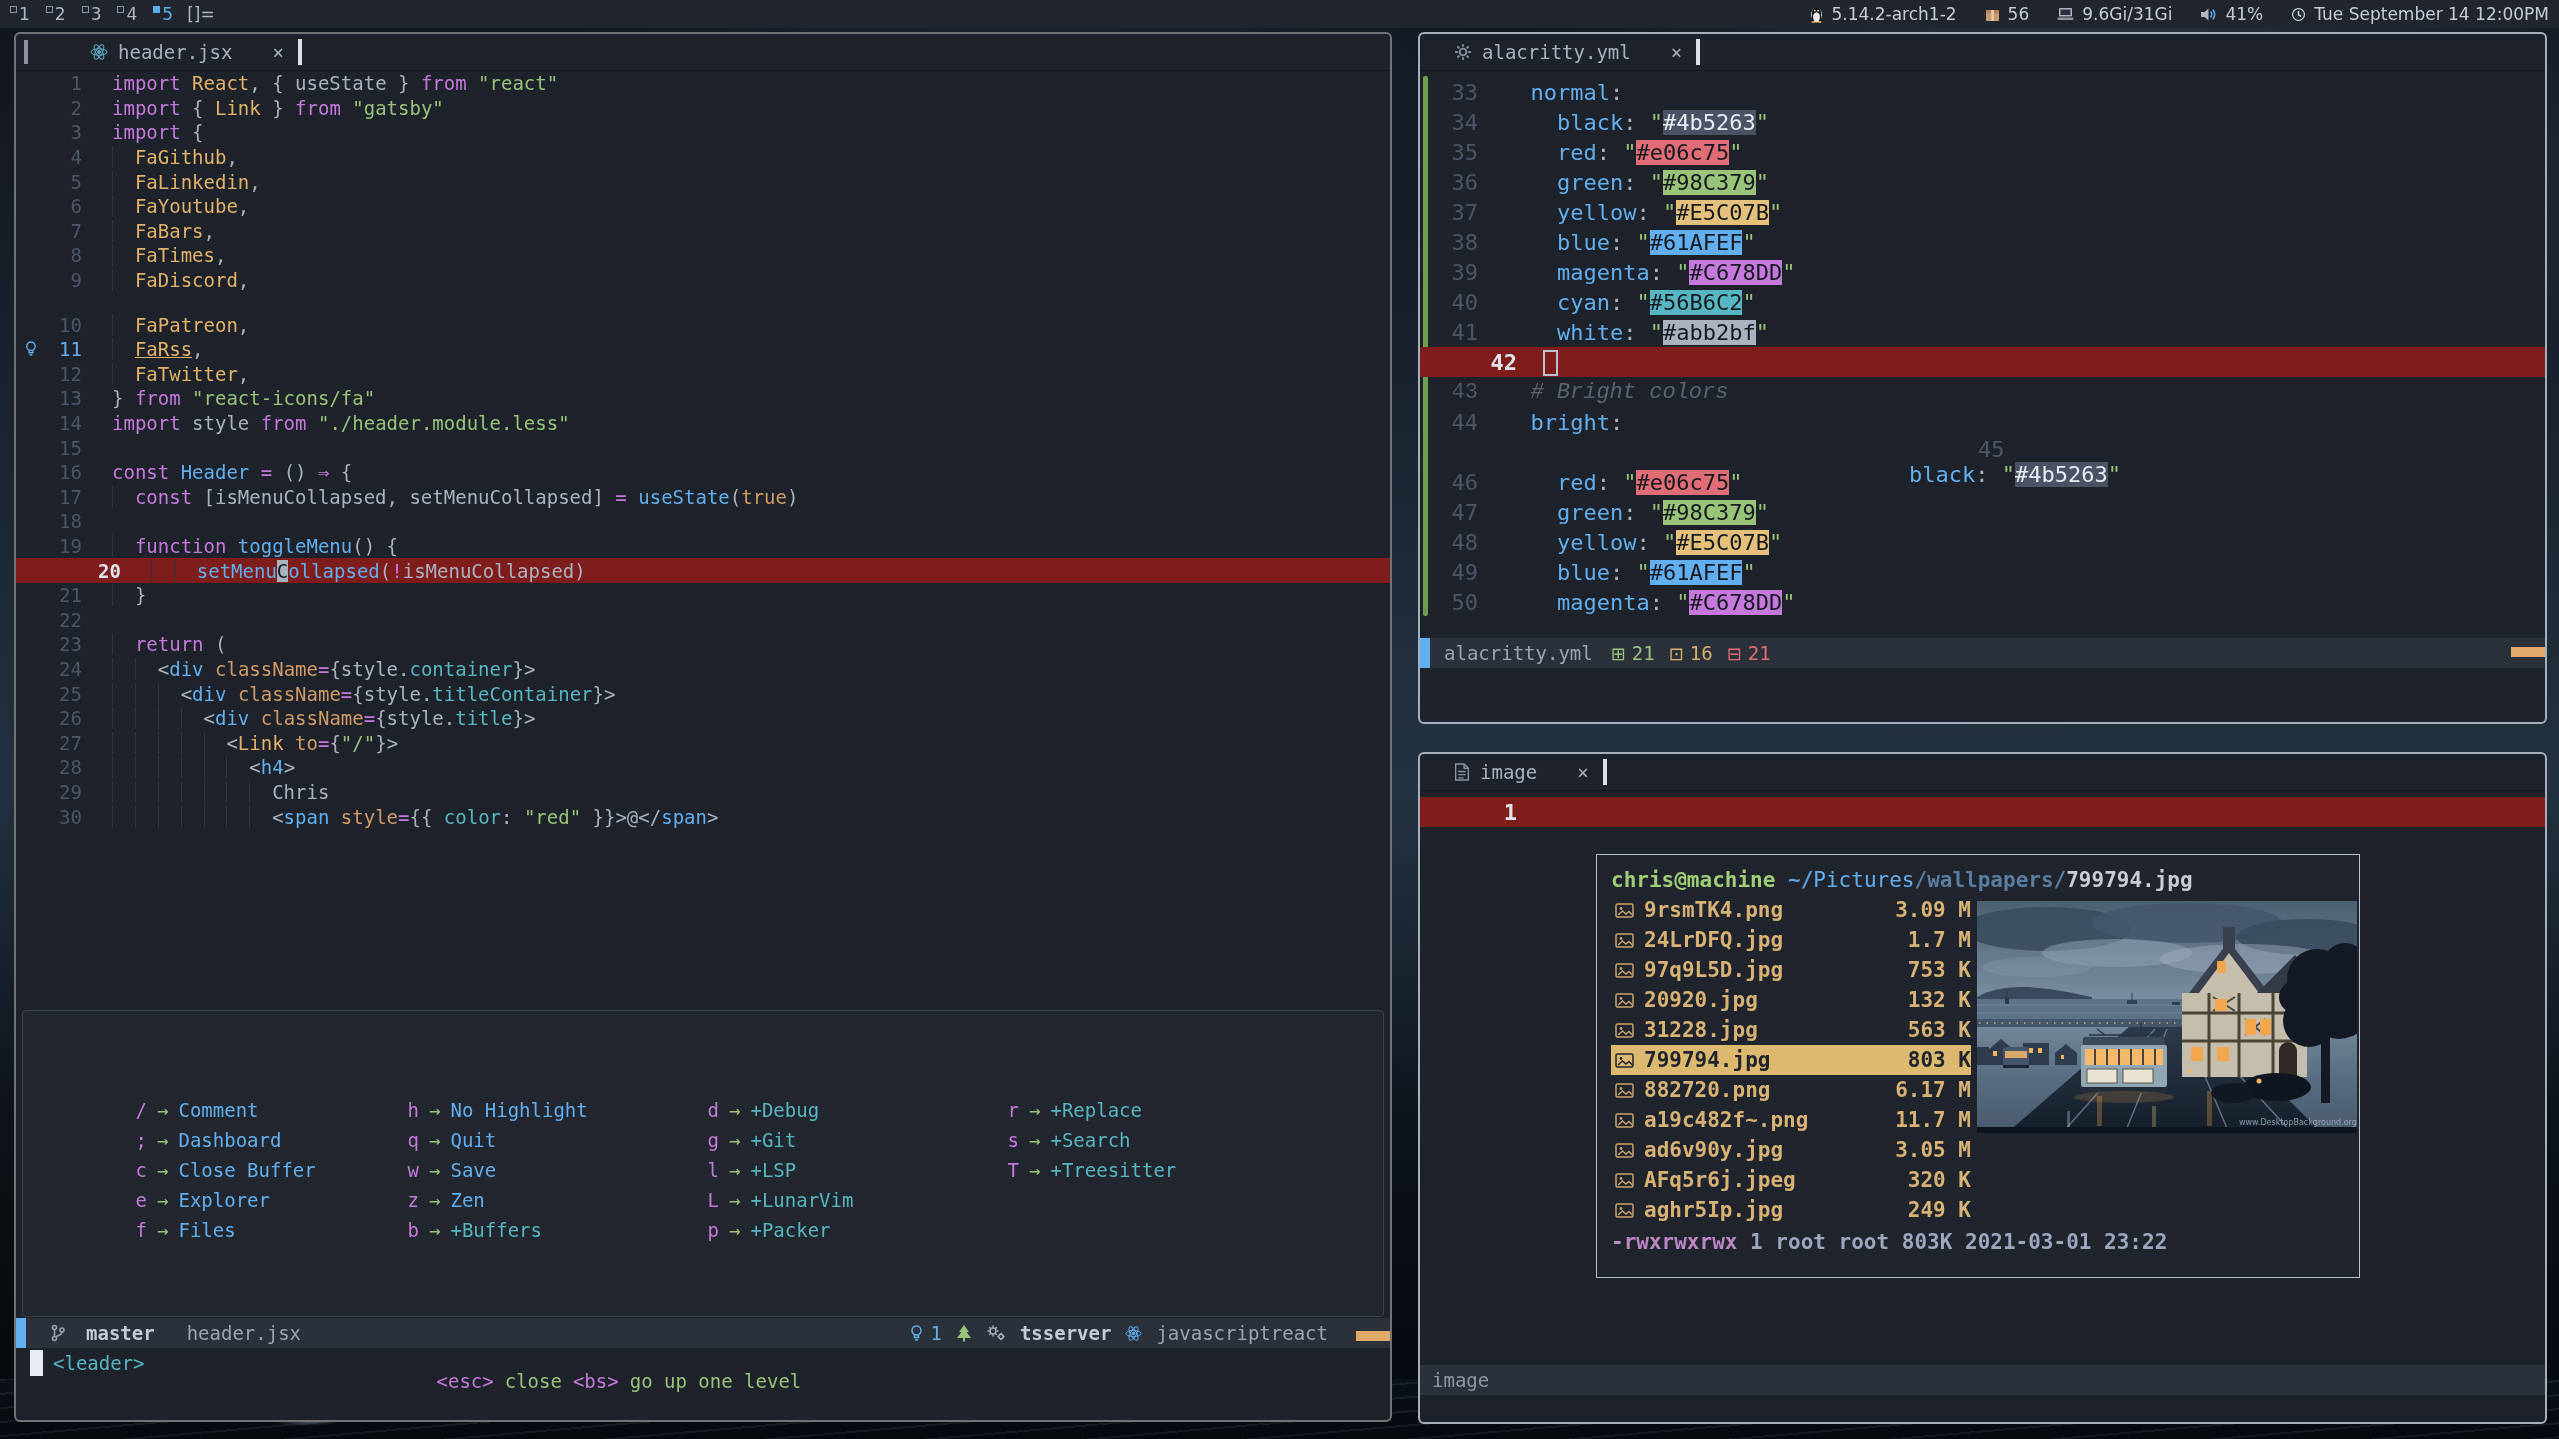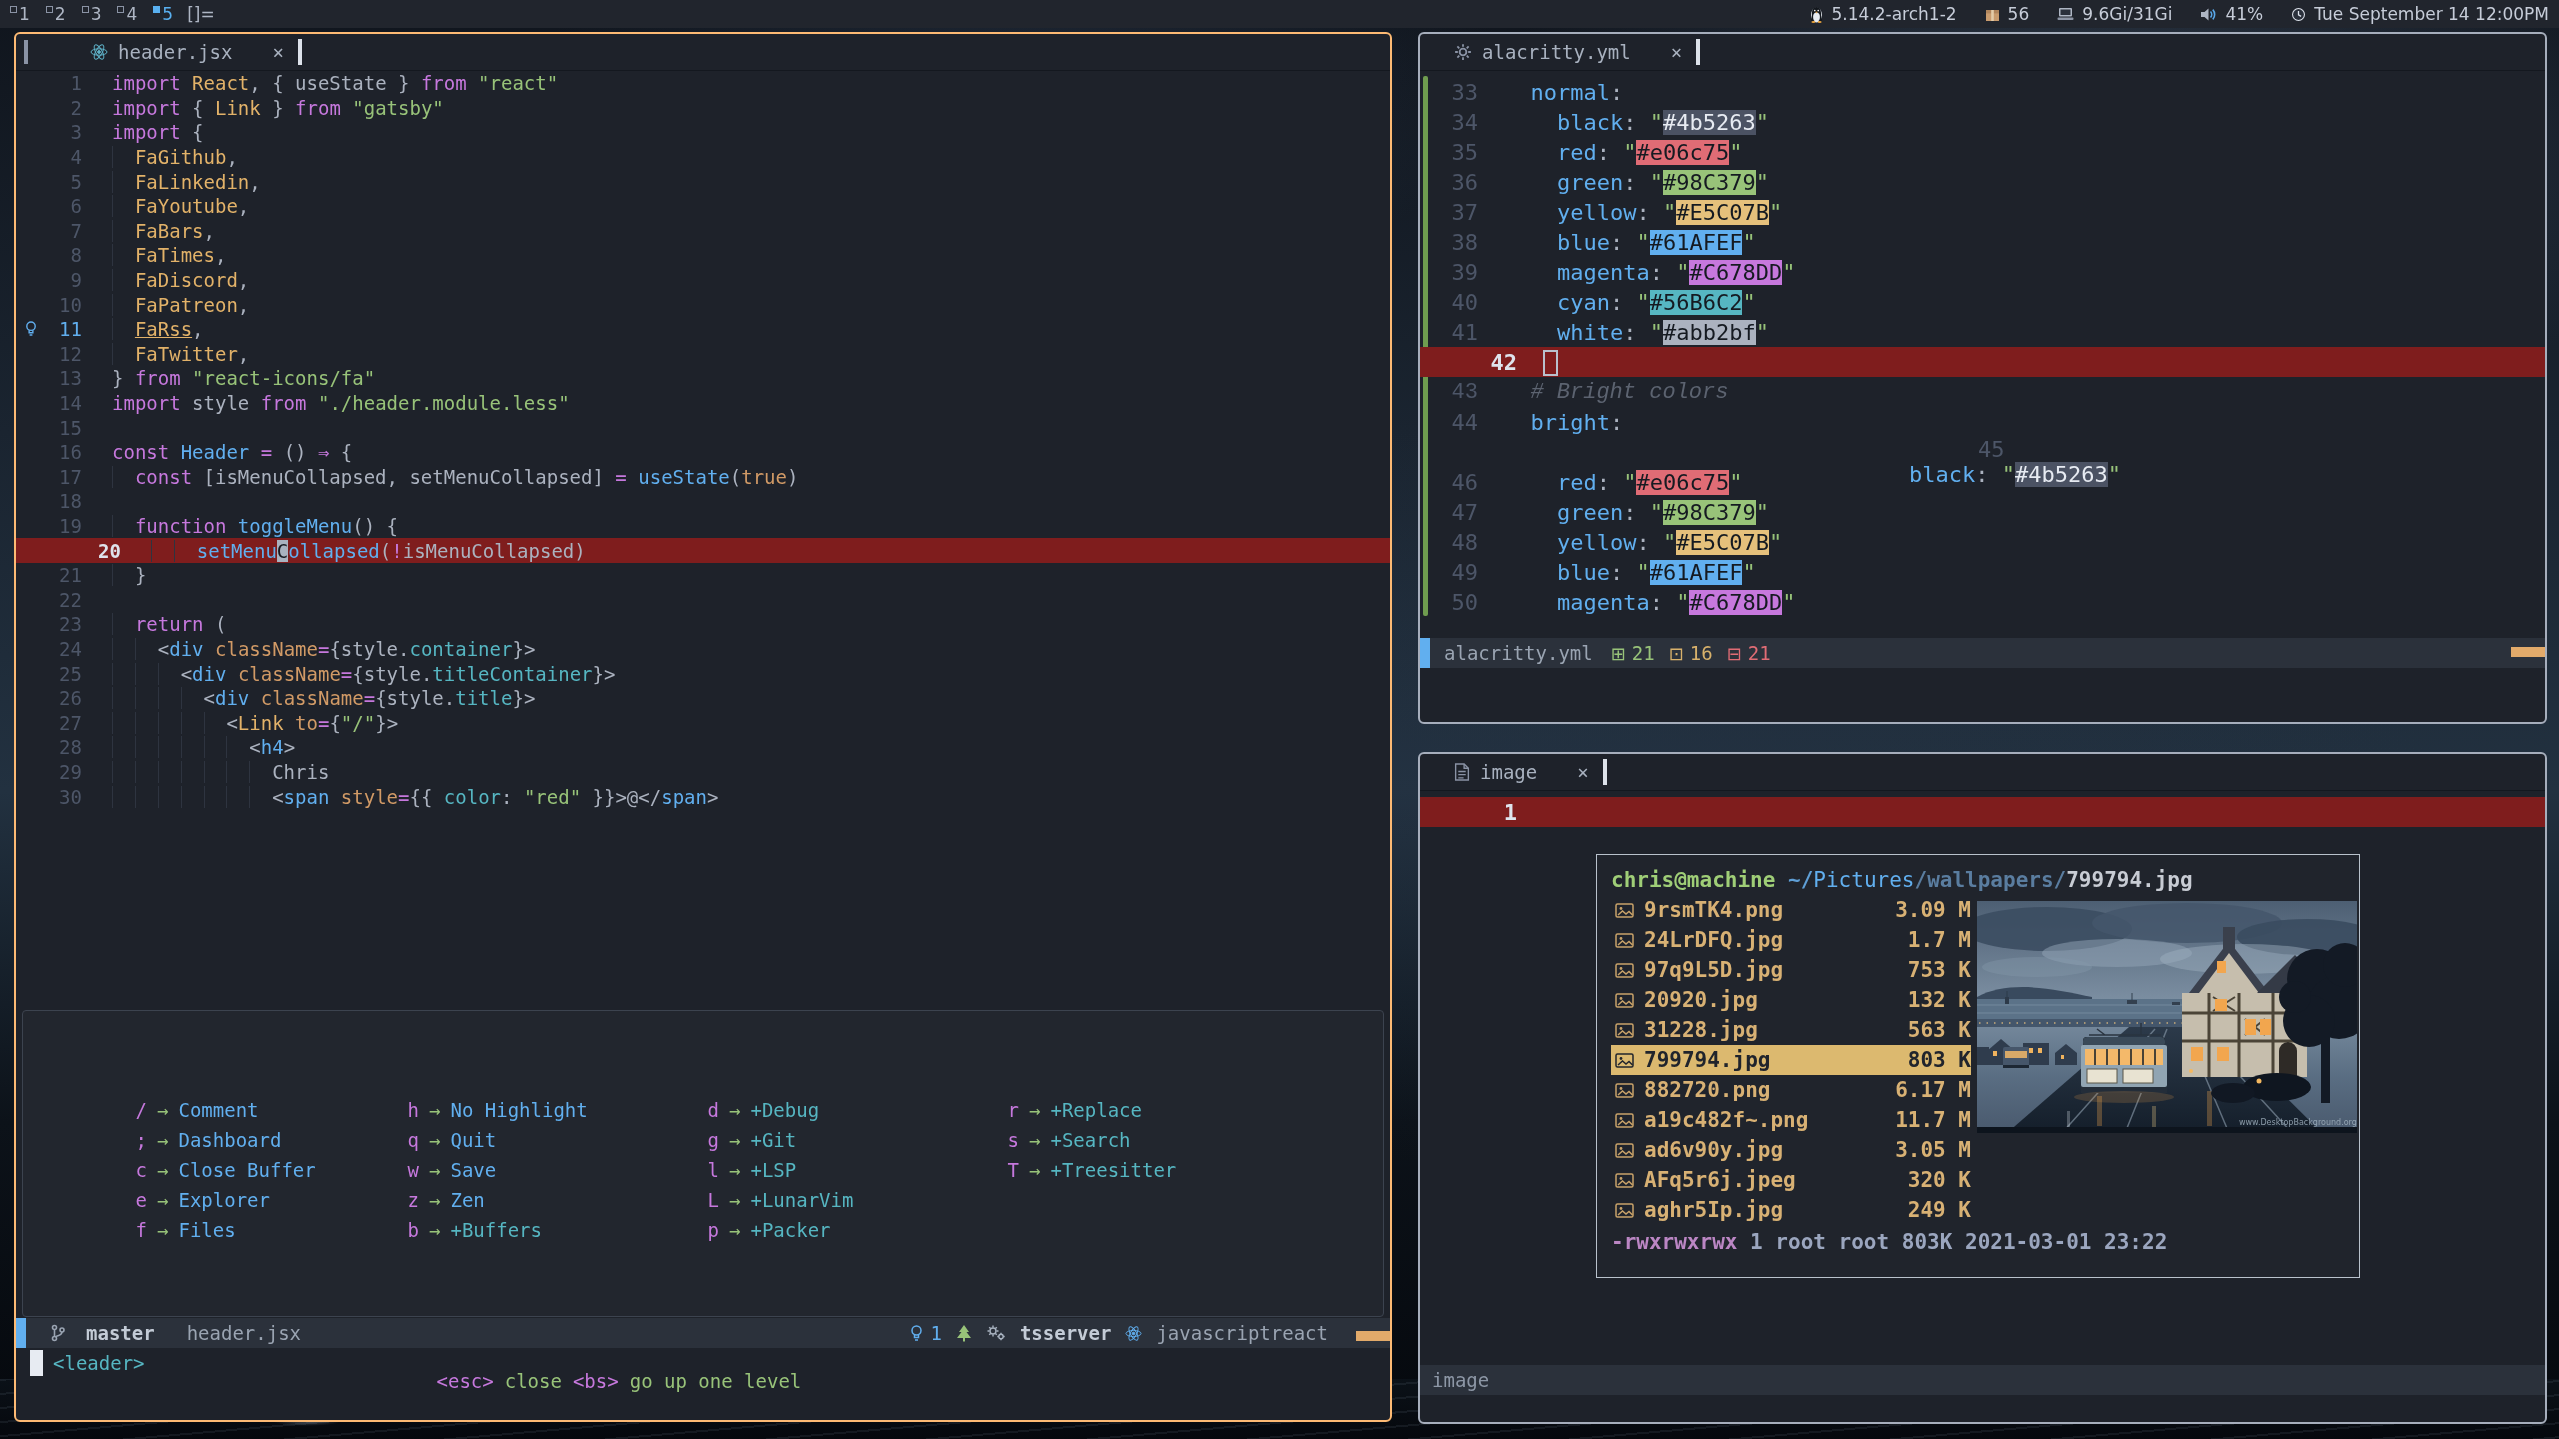--- a/index.html
+++ b/index.html
@@ -28,21 +28,21 @@
   .ws{position:relative;padding-left:9px;color:#aeb6c4;cursor:default;}
   .ws::before{content:"";position:absolute;left:0;top:2px;width:5px;height:5px;border:1px solid #8a93a5;}
   .ws.on{color:#59b0f0;}
   .ws.on::before{border-color:#59b0f0;background:#59b0f0;}
   .laysym{margin-left:14px;color:#aeb6c4;}
   .bstat{margin-left:auto;display:flex;align-items:center;gap:28px;}
   .bmod{display:flex;align-items:center;gap:8px;white-space:nowrap;}
   .bmod svg{display:block;}
   
   .win{position:absolute;background:#1e222a;border-radius:6px;z-index:2;box-sizing:border-box;}
-  .win.active{border:2px solid #fdba74;}
+  .win.active{border:2px solid #737373;}
   .win.inactive{border:2px solid #a6aebc;}
   .tabline{height:36px;display:flex;align-items:center;padding-left:8px;border-bottom:1px solid #14181f;}
   .tabmark{width:4px;height:24px;background:#8a93a5;margin-right:62px;}
   .tab{display:flex;align-items:center;font-size:19px;color:#a8b1bf;}
   .tab .ttl{margin:0 12px 0 10px;}
   .tclose{margin-left:28px;color:#a8b1bf;}
   .tcaret{width:4px;height:26px;background:#dde2ea;margin-left:14px;}
   
   .crow{display:flex;align-items:center;position:relative;}
   .lnum{flex:none;text-align:right;color:#4d5668;}
@@ -225,21 +225,21 @@
         <span class="ltxt"><span class="sg ind">  </span><span class="sg id">FaBars</span><span class="sg def">,</span></span>
       </div>
       <div class="crow" style="height: 24.6px;">
         <span class="lnum">8</span>
         <span class="ltxt"><span class="sg ind">  </span><span class="sg id">FaTimes</span><span class="sg def">,</span></span>
       </div>
       <div class="crow" style="height: 24.6px;">
         <span class="lnum">9</span>
         <span class="ltxt"><span class="sg ind">  </span><span class="sg id">FaDiscord</span><span class="sg def">,</span></span>
       </div>
-      <div class="crow" style="height: 24.6px;">
+      <div class="crow" style="height: 24.6px; margin-top: 20px;">
         <span class="lnum">10</span>
         <span class="ltxt"><span class="sg ind">  </span><span class="sg id">FaPatreon</span><span class="sg def">,</span></span>
       </div>
       <div class="crow" style="height: 24.6px;">
         <span class="gbulb"><svg width="14" height="17" viewBox="0 0 15 18" fill="none" stroke="#61afef" stroke-width="1.5">
             <circle cx="7.5" cy="6.5" r="4.5"></circle>
             <path d="M5.5 11v2.6h4V11M6 16h3"></path>
           </svg></span>
         <span class="lnum lnblue">11</span>
         <span class="ltxt"><span class="sg ind">  </span><span class="sg idu">FaRss</span><span class="sg def">,</span></span>

